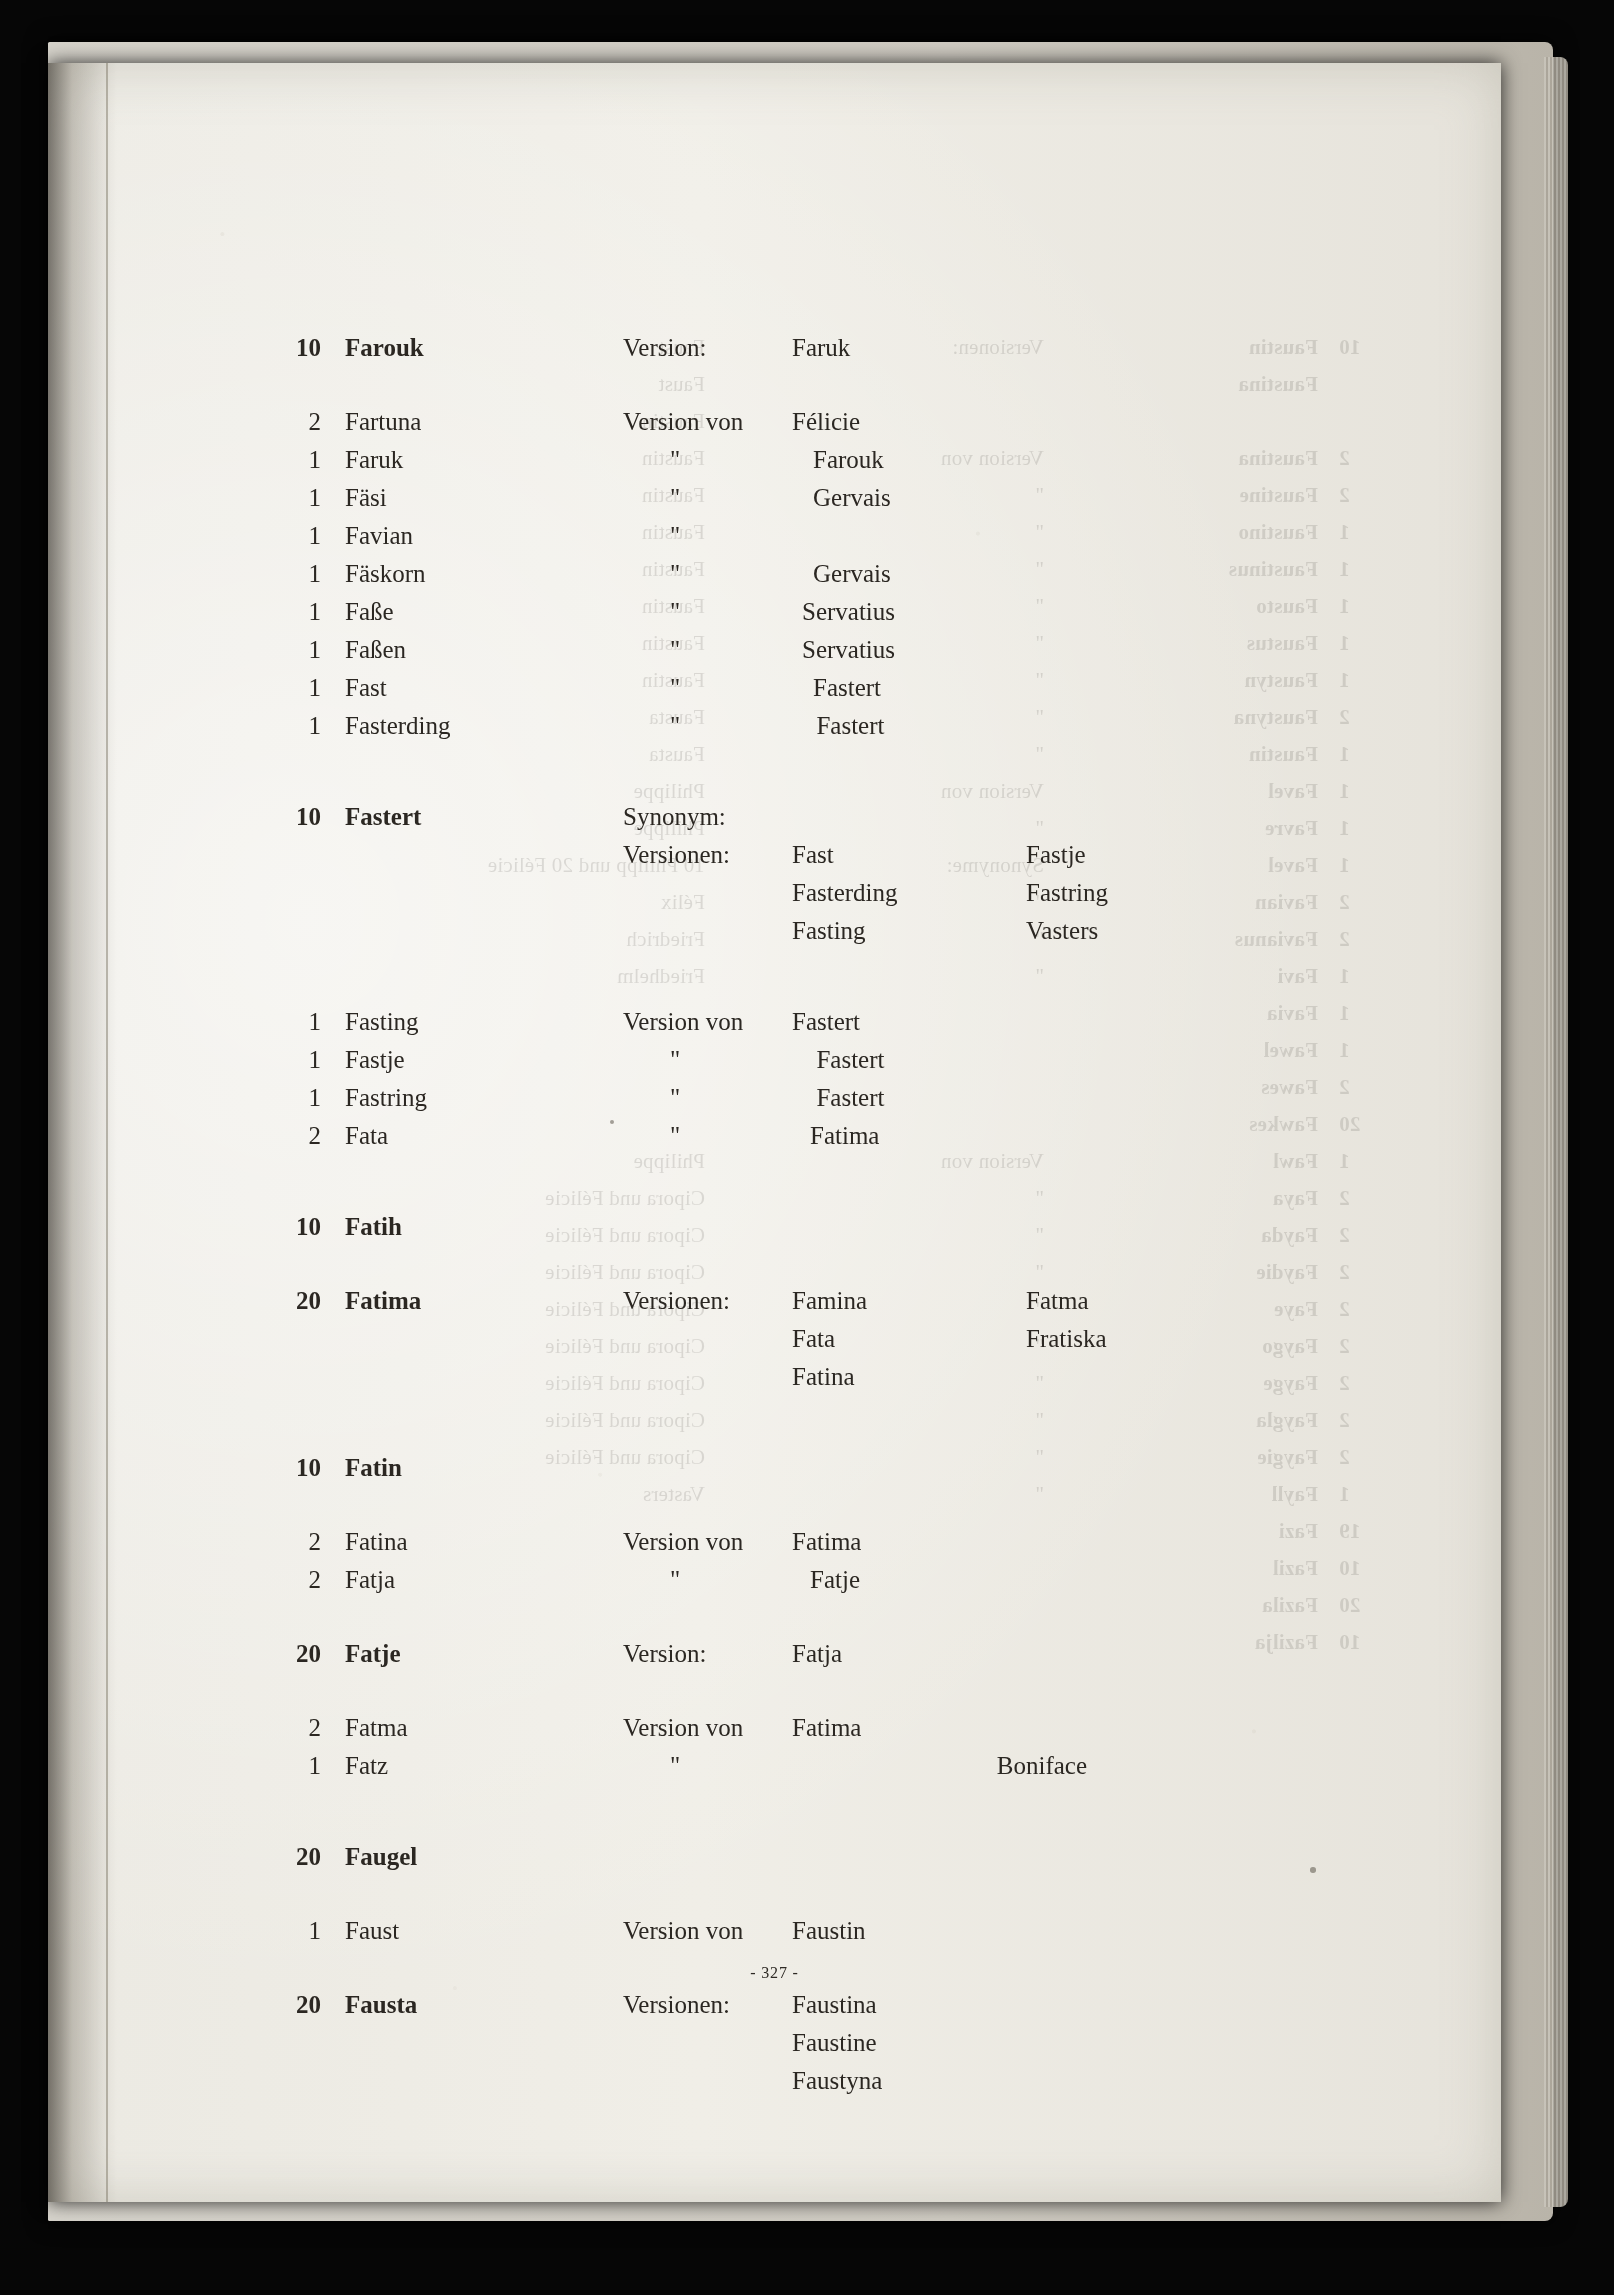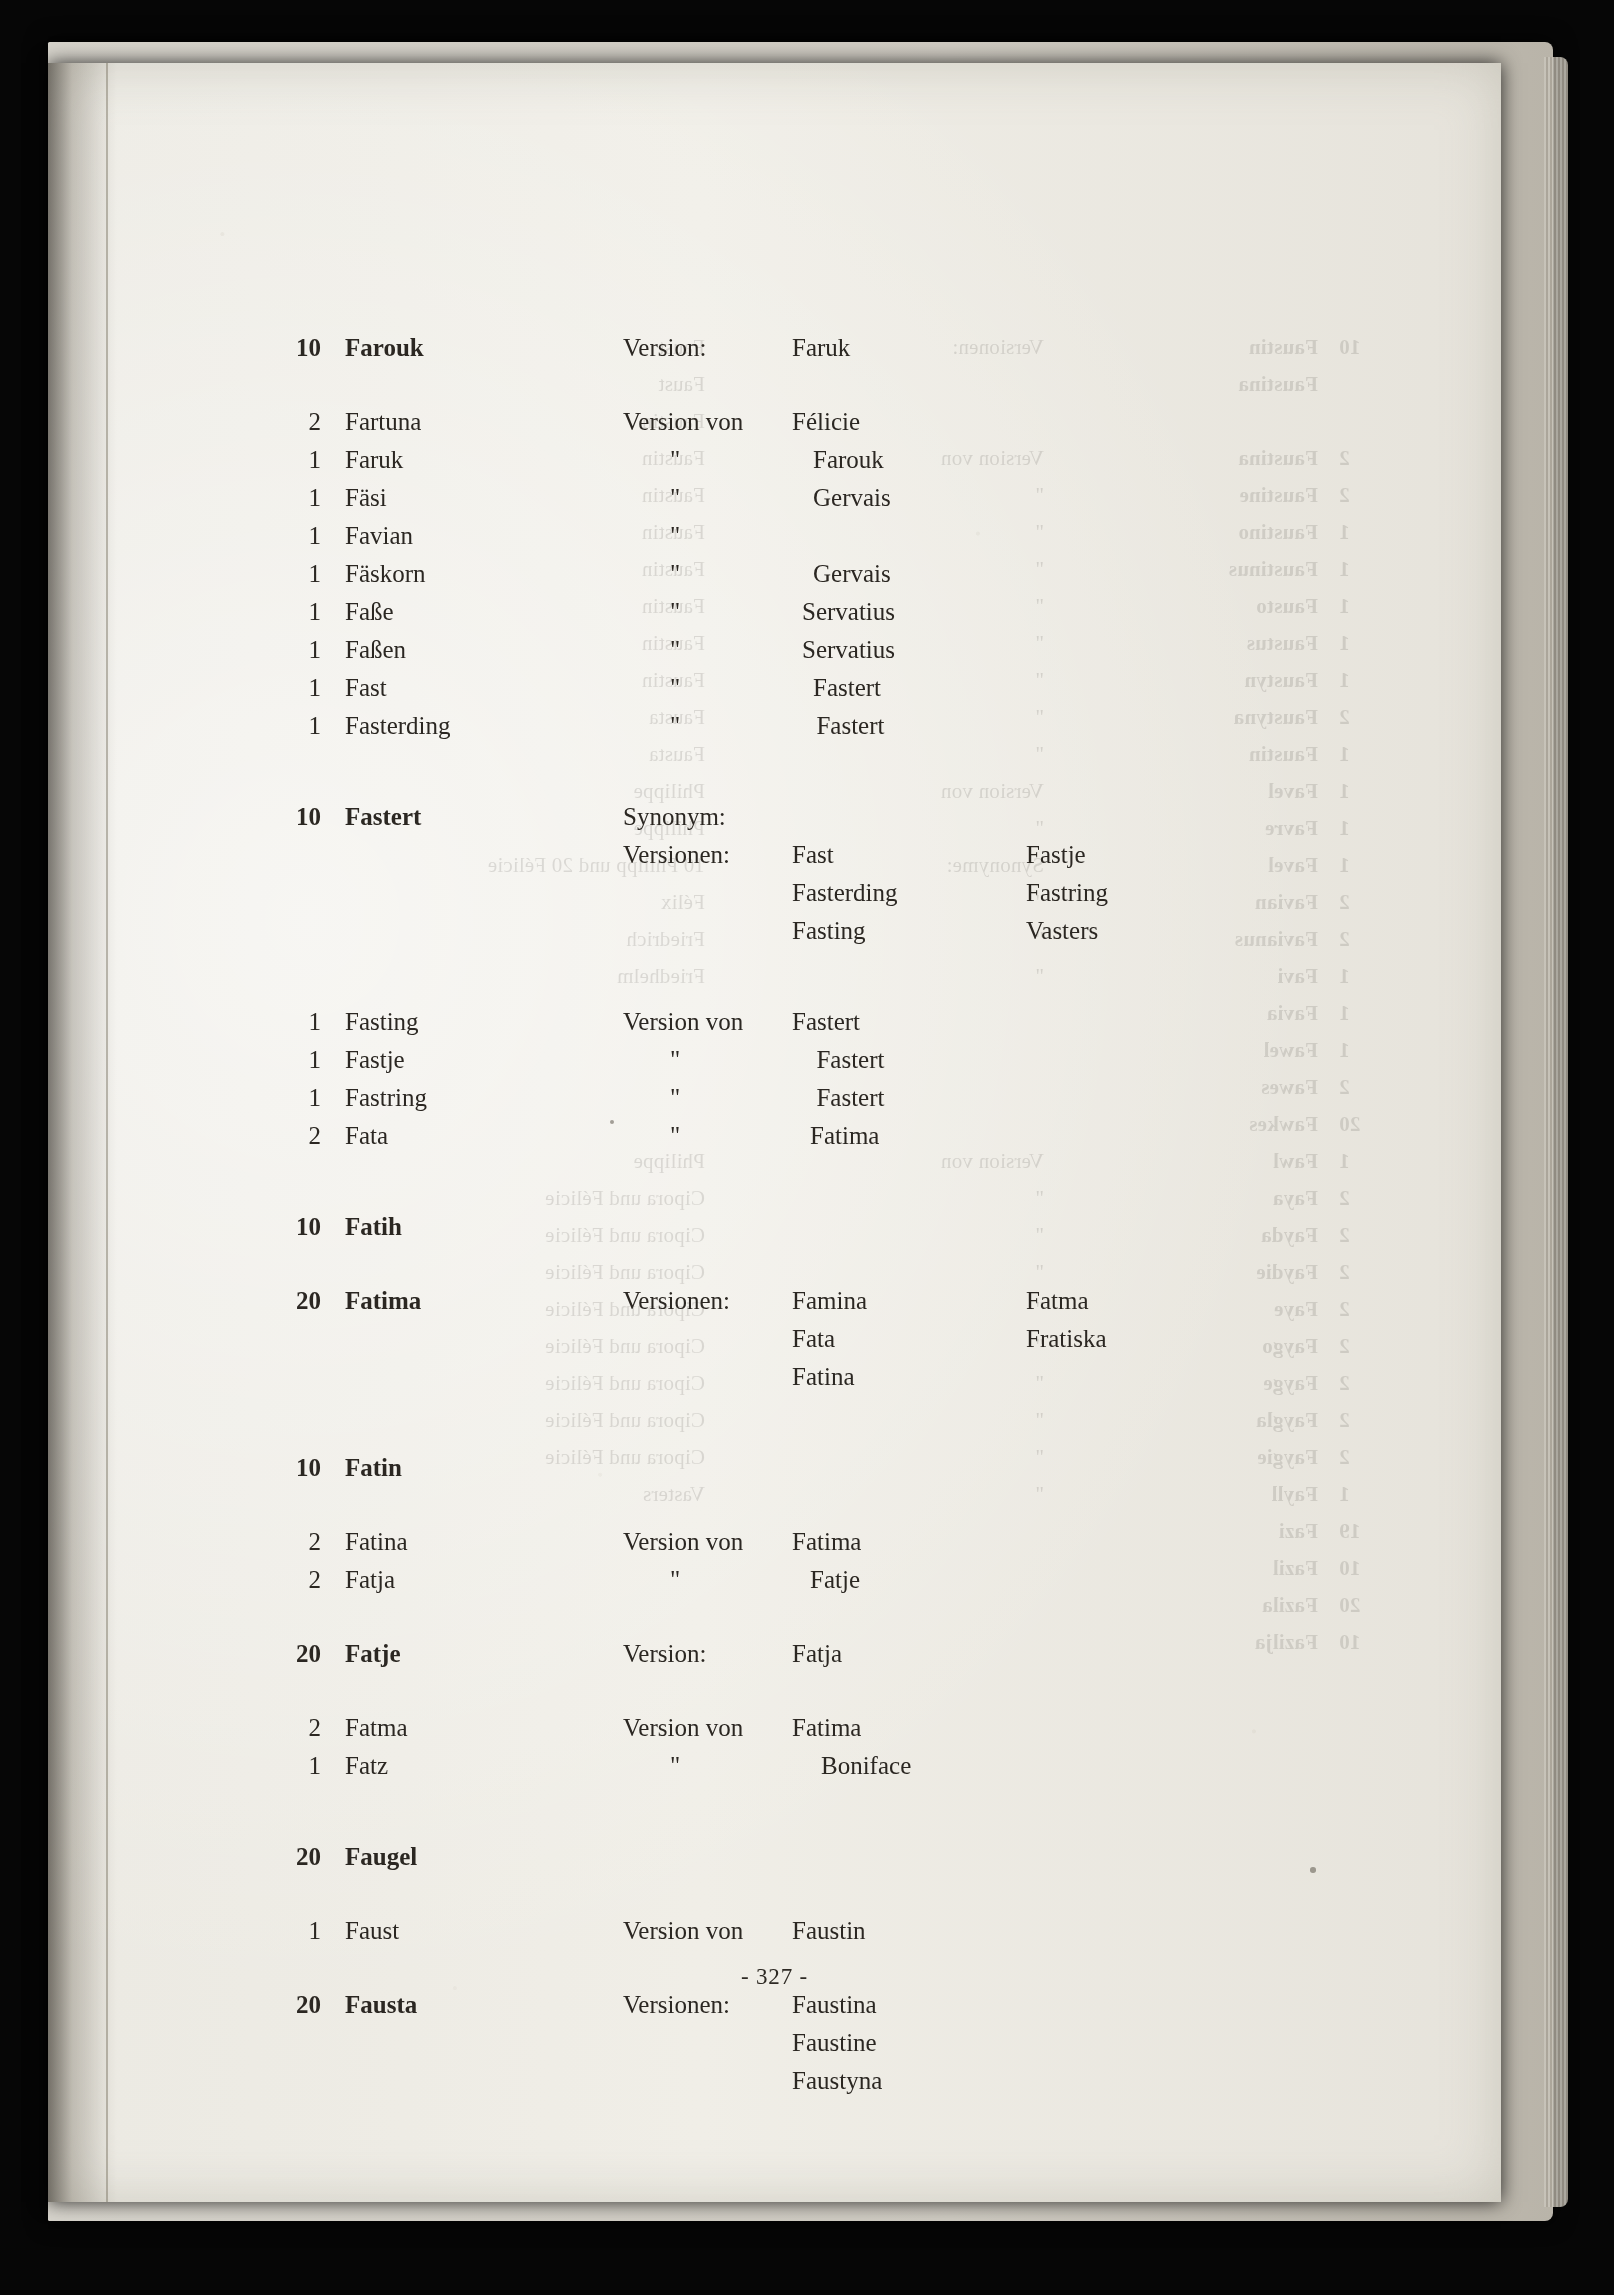--- a/index.html
+++ b/index.html
@@ -164,21 +164,21 @@
   }
   .gap-md { height: 36px; }
   .gap-lg { height: 53px; }
 
   #folio {
     position: absolute;
     left: 0;
     top: 1901px;
     width: 1453px;
     text-align: center;
-    font-size: 23px;
+    font-size: 16px;
     color: #2e2a24;
     letter-spacing: 0.8px;
   }
 
   
   .dot { position:absolute; background:#5d574c; border-radius:50%; opacity:.55; }
 </style>
 </head>
 <body>
 
@@ -664,21 +664,21 @@
       <div class="col-vals">
         <div class="vcol">Fatima</div>
       </div>
     </div>
 
     <div class="entry">
       <div class="col-count">1</div>
       <div class="col-name">Fatz</div>
       <div class="col-rel qmark" style="padding-left:47px;">"</div>
       <div class="col-vals">
-        <div class="vcol wide" style="margin-left:-18px;">Boniface</div>
+        <div class="vcol wide" style="margin-left:-18px;text-align:right;">Boniface</div>
       </div>
     </div>
 
     <div class="gap-lg"></div>
 
     <div class="entry">
       <div class="col-count bold">20</div>
       <div class="col-name bold">Faugel</div>
       <div class="col-rel"></div>
       <div class="col-vals"></div>

